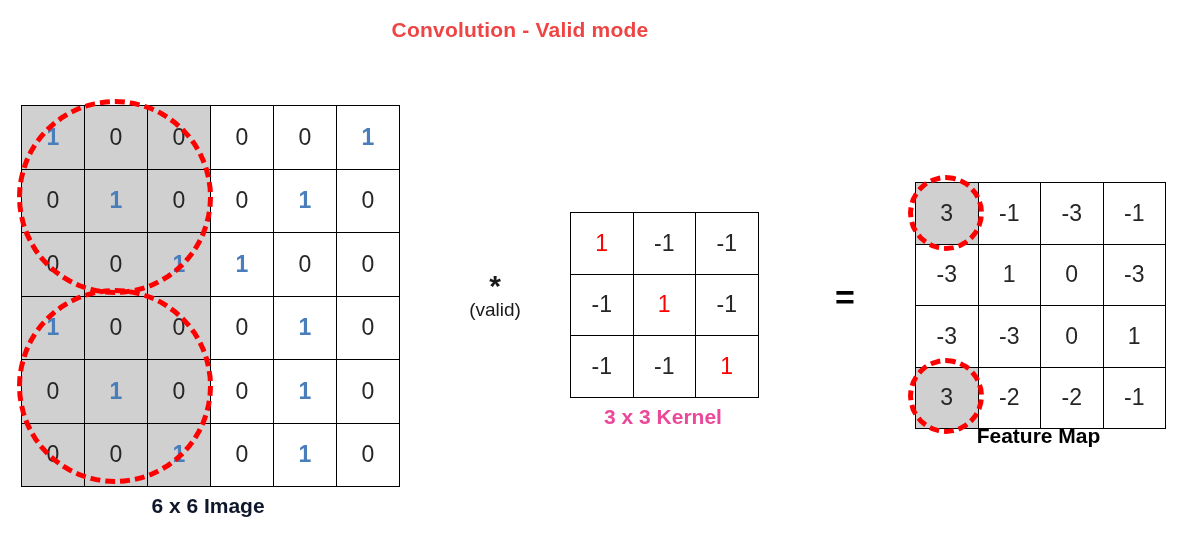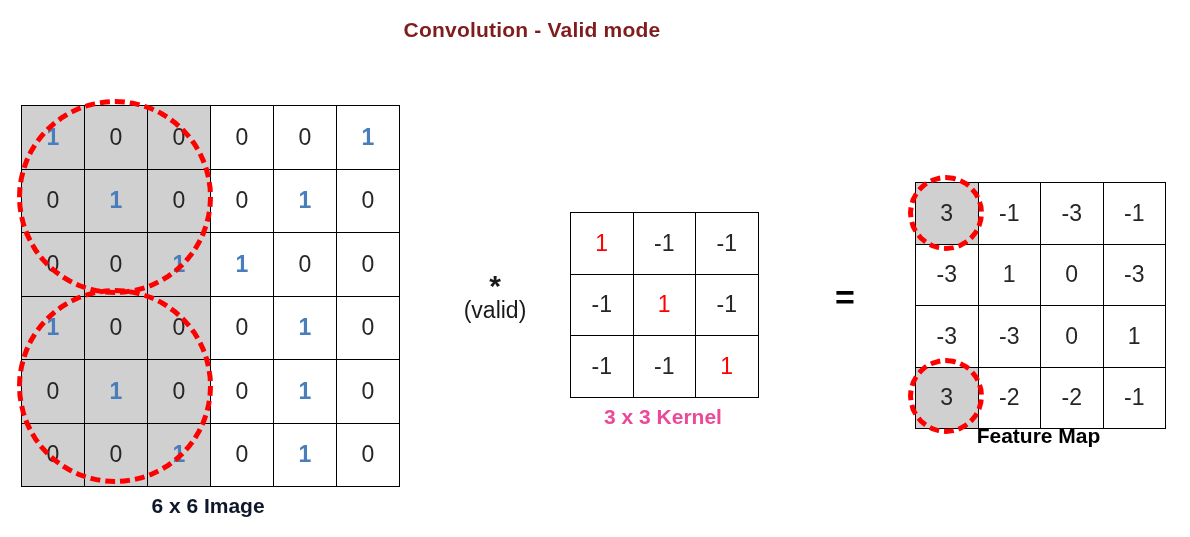--- a/index.html
+++ b/index.html
@@ -11,27 +11,27 @@
     height: 537px;
     position: relative;
     background: #ffffff;
     font-family: "Liberation Sans", sans-serif;
     overflow: hidden;
   }
 
   
   #title {
     position: absolute;
-    left: 16px;
+    left: 4px;
     top: 18px;
     width: 1032px;
     text-align: center;
     font-size: 21px;
     font-weight: bold;
-    color: #7f1d1d;
+    color: #ef4444;
     letter-spacing: 0.2px;
   }
 
   
   .matrix {
     position: absolute;
     border-collapse: collapse;
     table-layout: fixed;
   }
   .matrix td {
@@ -76,21 +76,21 @@
     text-align: center;
     color: #1a1a1a;
   }
   #op-conv .star {
     font-size: 30px;
     font-weight: bold;
     line-height: 22px;
     display: block;
   }
   #op-conv .mode {
-    font-size: 23px;
+    font-size: 19px;
     line-height: 26px;
     display: block;
   }
 
   
   #kernel-matrix {
     left: 570px;
     top: 212px;
   }
   #kernel-matrix td {

